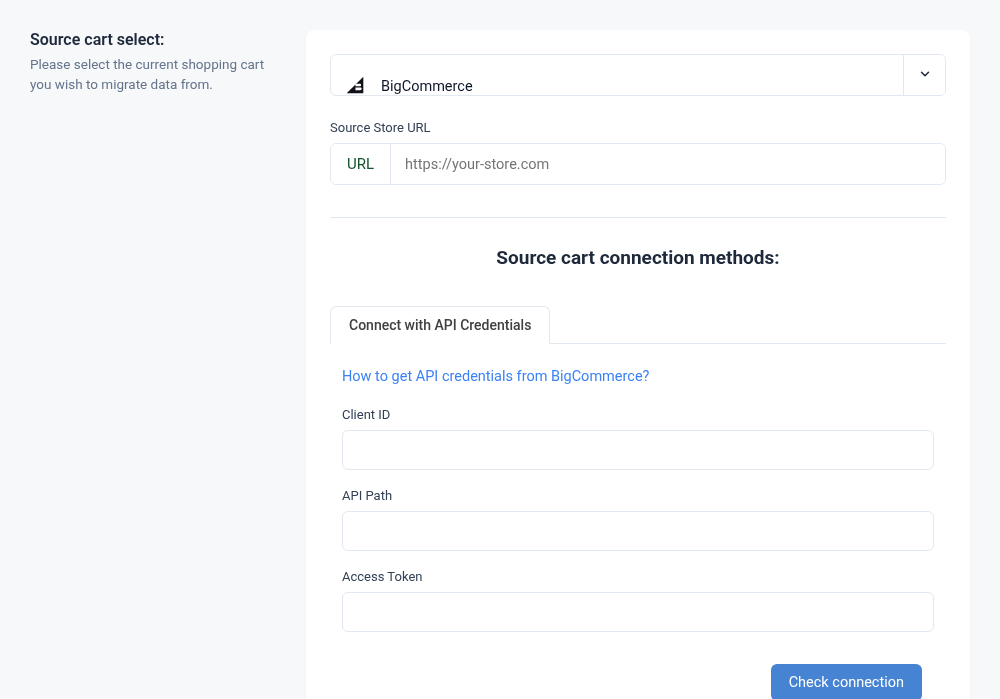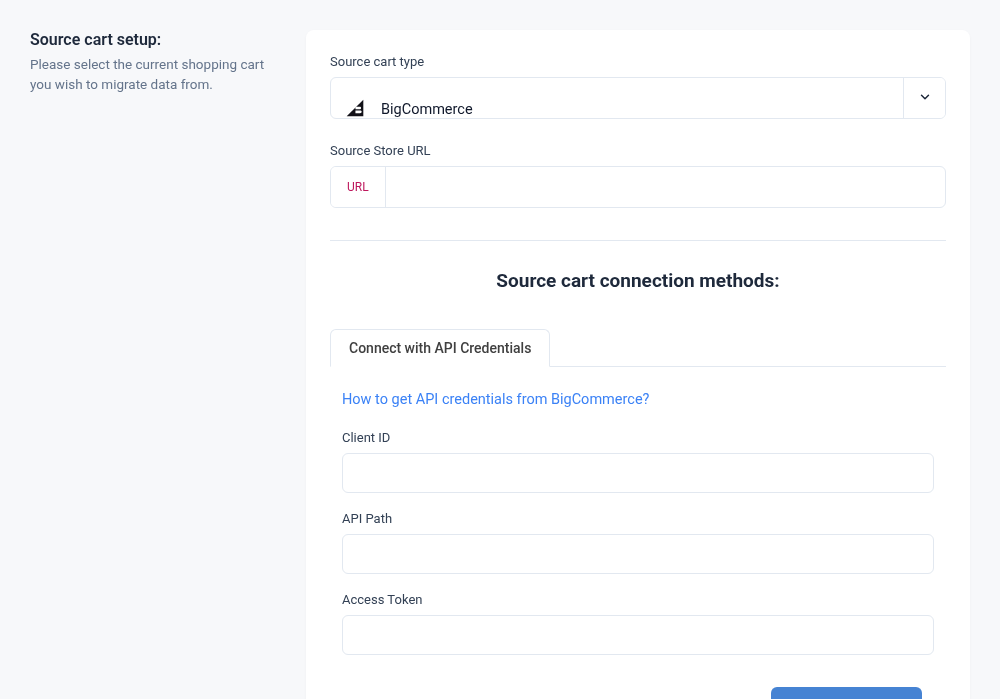--- a/index.html
+++ b/index.html
@@ -93,22 +93,22 @@
       border: 1px solid #e2e8f0;
       border-radius: 6px;
       height: 42px;
       overflow: hidden;
     }
     .input-prefix {
       padding: 0 16px;
       display: flex;
       align-items: center;
       border-right: 1px solid #e2e8f0;
-      font-size: 12px;
-      color: #be185d;
+      font-size: 15px;
+      color: #14532d;
       background: #fff;
     }
     .input-text {
       flex: 1;
       border: none;
       outline: none;
       padding: 0 14px;
       font-size: 14.5px;
       color: #0f172a;
       font-family: inherit;
@@ -195,27 +195,26 @@
     .chev-svg {
       width: 14px;
       height: 14px;
     }
   </style>
 </head>
 <body>
 
 <div class="page">
   <div class="left-col">
-    <div class="left-title">Source cart setup:</div>
+    <div class="left-title">Source cart select:</div>
     <div class="left-desc">Please select the current shopping cart you wish to migrate data from.</div>
   </div>
 
   <div class="right-panel">
 
-    <div class="field-label">Source cart type</div>
     <div class="select-row">
       <div class="select-main">
         <span class="select-icon-logo">
           <svg viewBox="0 0 24 24" width="20" height="20">
             <path d="M22 2 L22 22 L2 22 Z" fill="#121118"></path>
             <path d="M12.5 10.5 L17.5 10.5 C18.6 10.5 19.3 11.1 19.3 12 C19.3 12.9 18.6 13.5 17.5 13.5 L12.5 13.5 Z" fill="#fff"></path>
             <path d="M12.5 15 L18 15 C19.2 15 20 15.6 20 16.6 C20 17.6 19.2 18.2 18 18.2 L12.5 18.2 Z" fill="#fff"></path>
           </svg>
         </span>
         <span class="select-value">BigCommerce</span>
@@ -227,20 +226,21 @@
           </svg>
         </span>
       </div>
     </div>
 
     <div class="gap-block"></div>
 
     <div class="field-label">Source Store URL</div>
     <div class="input-row">
       <div class="input-prefix">URL</div>
+      <input type="text" class="input-text" placeholder="https://your-store.com" style="">
     </div>
 
     <hr class="section-divider">
 
     <div class="connection-heading">Source cart connection methods:</div>
 
     <div class="tabs-bar">
       <div class="tab active">Connect with API Credentials</div>
     </div>
 

